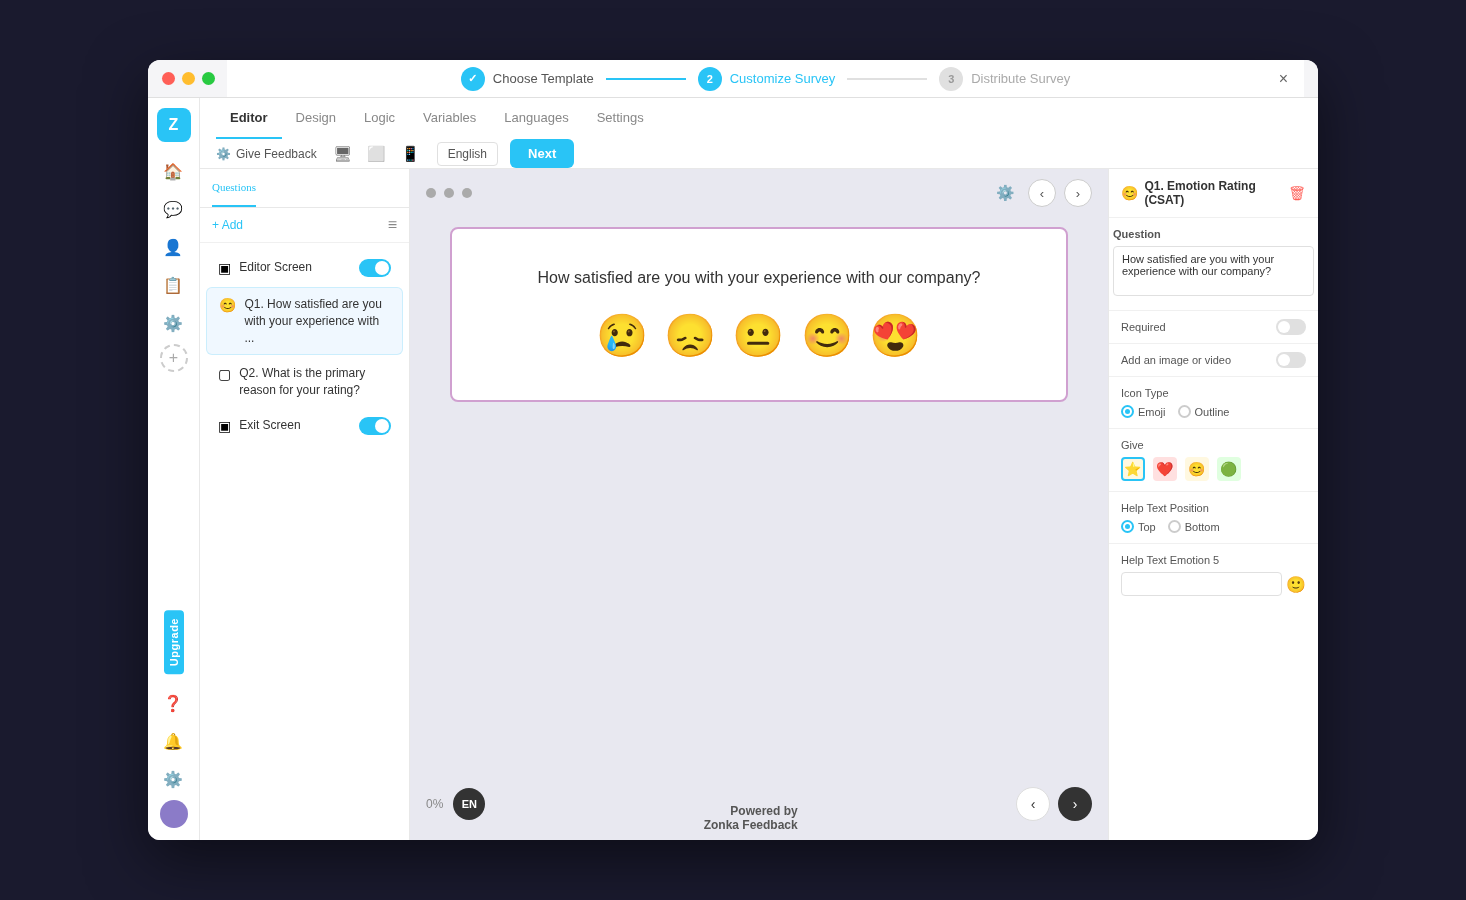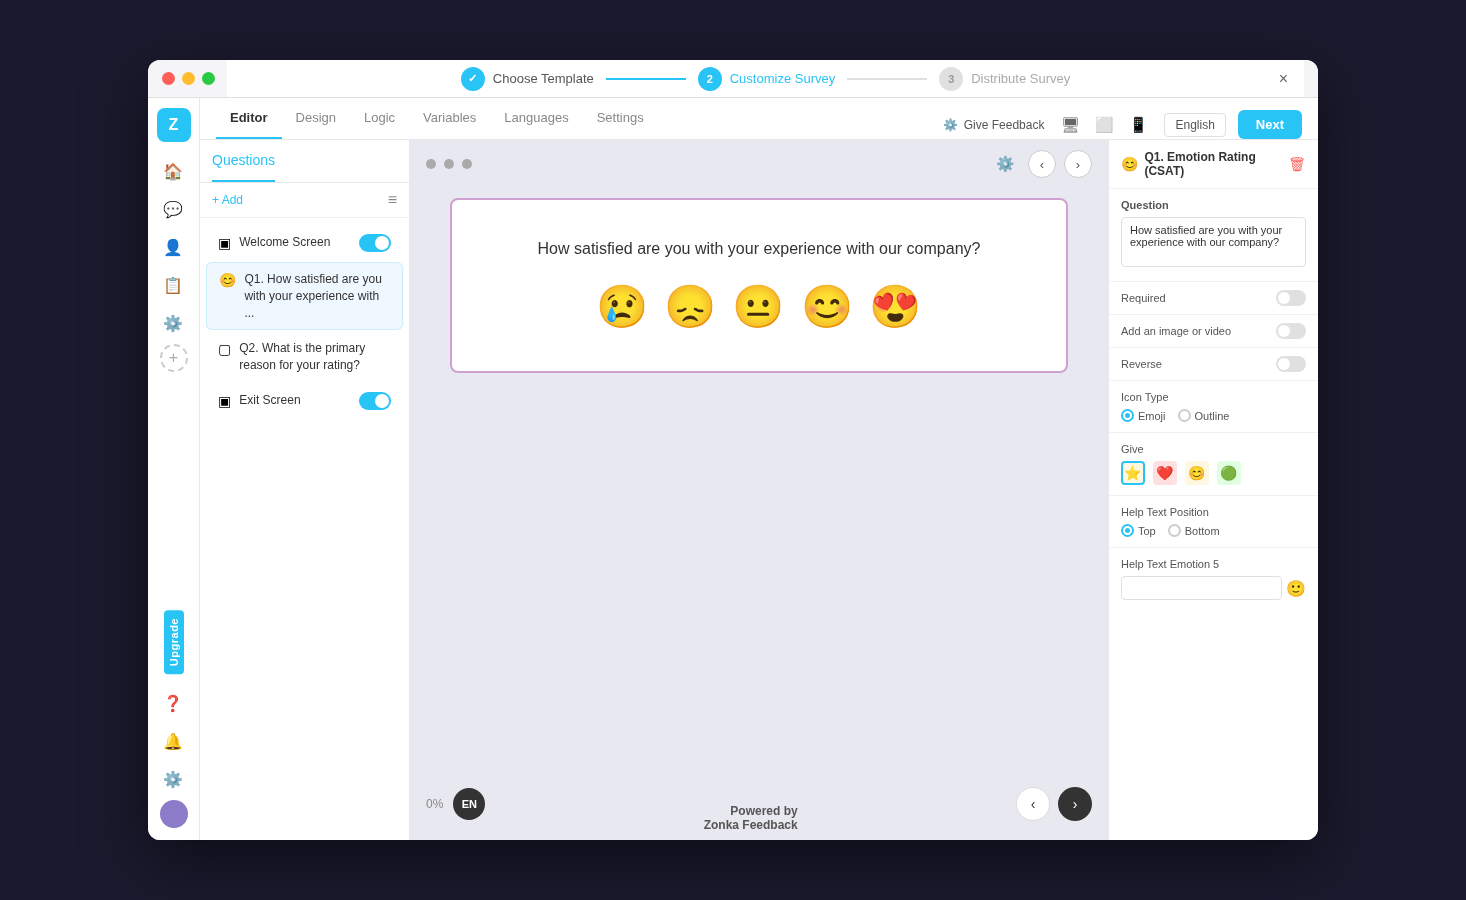--- a/index.html
+++ b/index.html
@@ -192,25 +192,26 @@
     }
     .panel-tabs {
       display: flex;
       border-bottom: 1px solid #e8e8e8;
       padding: 0 12px;
       gap: 16px;
       align-items: center;
     }
     .tab-item {
       padding: 12px 0;
-      font-size: 14px;
+      font-size: 11px;
       font-weight: 500;
       color: #888;
       cursor: pointer;
       border-bottom: 2px solid transparent;
+      font-family: Liberation Serif, serif;
     }
     .tab-item.active {
       color: #29c4f6;
       border-bottom-color: #29c4f6;
     }
     .panel-header {
       display: flex;
       align-items: center;
       justify-content: space-between;
       padding: 8px 12px;
@@ -266,24 +267,25 @@
       background: #fff;
       top: 2px;
       right: 2px;
     }
 
     
     .sub-nav {
       background: #fff;
       border-bottom: 1px solid #e8e8e8;
       display: flex;
-      align-items: flex-end;
+      align-items: flex-start;
       padding: 0 16px;
       justify-content: space-between;
       flex-shrink: 0;
+      flex-direction: column;
     }
     .sub-nav-left {
       display: flex;
       gap: 0;
     }
     .sub-tab {
       padding: 12px 14px;
       font-size: 13px;
       color: #888;
       cursor: pointer;
@@ -486,21 +488,21 @@
     .rp-title {
       display: flex;
       align-items: center;
       gap: 6px;
       font-size: 12px;
       font-weight: 600;
       color: #333;
     }
     .rp-emoji { font-size: 14px; }
     .delete-icon { color: #ff5f57; font-size: 14px; cursor: pointer; }
-    .rp-section { padding: 10px 12px; border-bottom: 1px solid #f0f0f0; }
+    .rp-section { padding: 10px 4px; border-bottom: 1px solid #f0f0f0; }
     .rp-label {
       font-size: 11px;
       font-weight: 600;
       color: #555;
       margin-bottom: 6px;
     }
     .rp-input {
       width: 100%;
       border: 1px solid #e0e0e0;
       border-radius: 4px;
@@ -677,21 +679,21 @@
             <div class="tab-item active">Questions</div>
           </div>
           <div class="panel-header">
             <div class="add-btn">+ Add</div>
             <div class="sort-icon">≡</div>
           </div>
           <div class="question-list">
 
             <div class="question-item">
               <span class="q-icon">▣</span>
-              <span class="q-text">Welcome Screen</span>
+              <span class="q-text">Editor Screen</span>
               <div class="toggle"></div>
             </div>
 
             <div class="question-item active">
               <span class="q-icon">😊</span>
               <span class="q-text">Q1. How satisfied are you with your experience with ...</span>
             </div>
 
             <div class="question-item">
               <span class="q-icon">▢</span>
@@ -763,24 +765,20 @@
           <div class="rp-toggle-row">
             <span class="rp-toggle-label">Required</span>
             <div class="rp-toggle"></div>
           </div>
 
           <div class="rp-toggle-row">
             <span class="rp-toggle-label">Add an image or video</span>
             <div class="rp-toggle"></div>
           </div>
 
-          <div class="rp-toggle-row">
-            <span class="rp-toggle-label">Reverse</span>
-            <div class="rp-toggle"></div>
-          </div>
 
           <div class="rp-section-inner">
             <div class="rp-row-label">Icon Type</div>
             <div class="radio-group">
               <div class="radio-option">
                 <div class="radio-dot checked"></div>
                 <span>Emoji</span>
               </div>
               <div class="radio-option">
                 <div class="radio-dot"></div>

